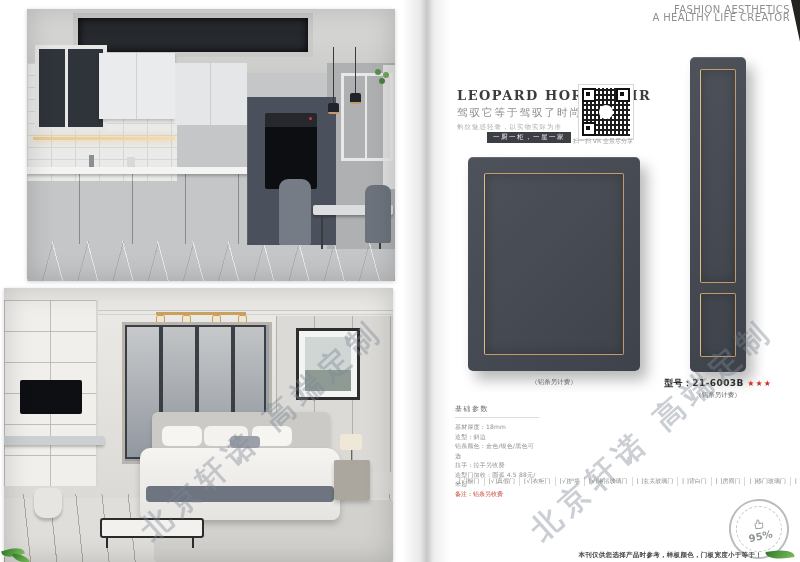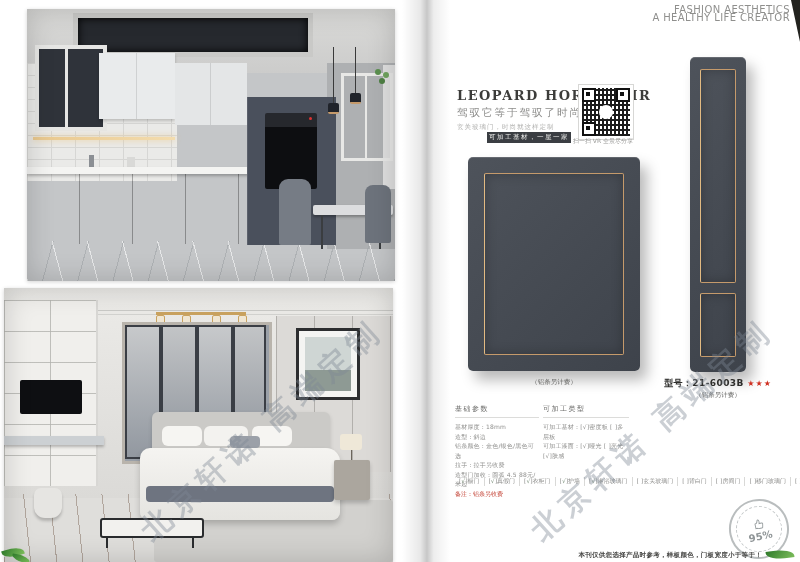--- a/index.html
+++ b/index.html
@@ -147,22 +147,22 @@
   <div class="gutter"></div>
 
   <div class="corner-dark"></div>
   <div class="corner-tag">
     <div>FASHION AESTHETICS</div>
     <div>A HEALTHY LIFE CREATOR</div>
   </div>
 
   <div class="hd-title">LEOPARD HORSEHAIR</div>
   <div class="hd-sub">驾驭它等于驾驭了时尚</div>
-  <div class="hd-tag">玄关玻璃门，时尚就这样定制</div>
-  <div class="hd-badge">可加工基材，一屋一家</div>
+  <div class="hd-tag">豹纹魅惑轻奢，以实物实际为准</div>
+  <div class="hd-badge">一厨一柜，一屋一家</div>
 
   <div class="qr">
     <div class="qr-inner">
       <div class="qr-finder" style="left:0;top:0;">
           <i></i>
         </div>
       <div class="qr-finder" style="right:0;top:0;">
           <i></i>
         </div>
       <div class="qr-finder" style="left:0;bottom:0;">
@@ -195,27 +195,20 @@
     <div class="col-title">基础参数</div>
     <div>
         <div class="spec-line">基材厚度：18mm</div>
         <div class="spec-line">造型：斜边</div>
         <div class="spec-line">铝条颜色：金色/银色/黑色可选</div>
         <div class="spec-line">拉手：拉手另收费</div>
         <div class="spec-line">造型门加收：圆弧 4.5 88元/米起</div>
       </div>
     <div class="spec-note">备注：铝条另收费</div>
   </div>
-  <div class="spec-col" style="left:543px;width:86px;">
-    <div class="col-title">可加工类型</div>
-    <div>
-        <div class="spec-line">可加工基材：[√]密度板 [ ]多层板</div>
-        <div class="spec-line">可加工漆面：[√]哑光 [ ]亮光 [√]肤感</div>
-      </div>
-  </div>
 
   <div class="apply-wrap">
     <div class="apply-row">
 
     <span class="apply-item">[<i>√</i>]<span>橱门</span></span>
         <span class="apply-item">[<i>√</i>]<span>真假门</span></span>
         <span class="apply-item">[<i>√</i>]<span>衣柜门</span></span>
         <span class="apply-item">[<i>√</i>]<span>护墙</span></span>
         <span class="apply-item">[<i>√</i>]<span>淋浴玻璃门</span></span>
         <span class="apply-item">[<i> </i>]<span>玄关玻璃门</span></span>

